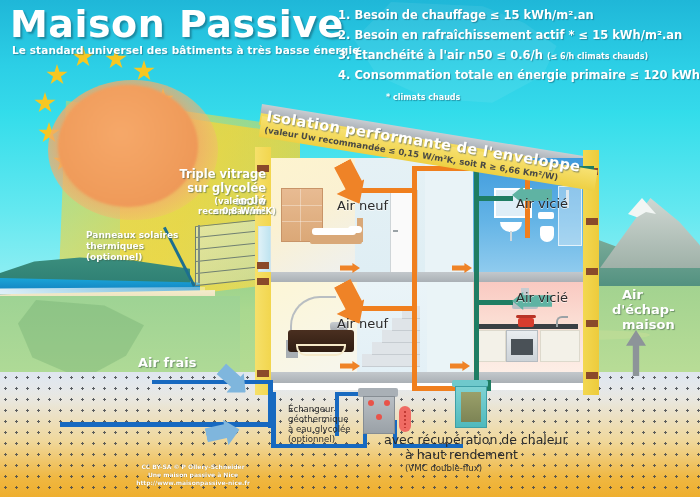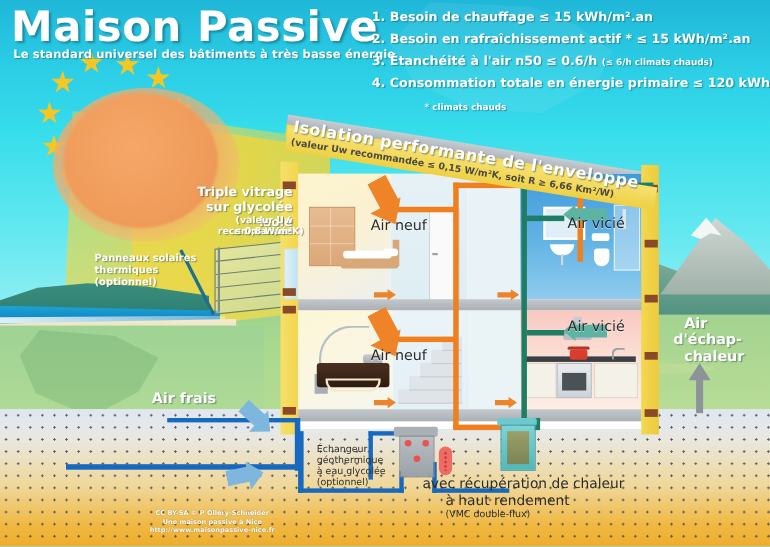--- a/index.html
+++ b/index.html
@@ -475,21 +475,21 @@
   <div class="lbl sub" style="left:156px;top:206px;text-align:right;width:120px">≤ 0,8 W/m²K)</div>
 
   <div class="lbl sub" style="left:86px;top:230px;font-size:9px">Panneaux solaires</div>
   <div class="lbl sub" style="left:86px;top:241px;font-size:9px">thermiques</div>
   <div class="lbl sub" style="left:86px;top:252px;font-size:9px">(optionnel)</div>
 
   <div class="lbl" style="left:138px;top:356px;font-size:13px">Air frais</div>
 
   <div class="lbl" style="left:622px;top:288px;font-size:13px">Air</div>
   <div class="lbl" style="left:612px;top:303px;font-size:13px">d'échap-</div>
-  <div class="lbl" style="left:622px;top:318px;font-size:13px">chaleur</div>
+  <div class="lbl" style="left:622px;top:318px;font-size:13px">maison</div>
 
   <div class="air-lbl" style="left:337px;top:198px">Air neuf</div>
   <div class="air-lbl" style="left:516px;top:196px">Air vicié</div>
   <div class="air-lbl" style="left:337px;top:316px">Air neuf</div>
   <div class="air-lbl" style="left:516px;top:290px">Air vicié</div>
 
   <div class="cap" style="left:288px;top:404px">Échangeur</div>
   <div class="cap" style="left:288px;top:414px">géothermique</div>
   <div class="cap" style="left:288px;top:424px">à eau glycolée</div>
   <div class="cap" style="left:288px;top:434px">(optionnel)</div>

